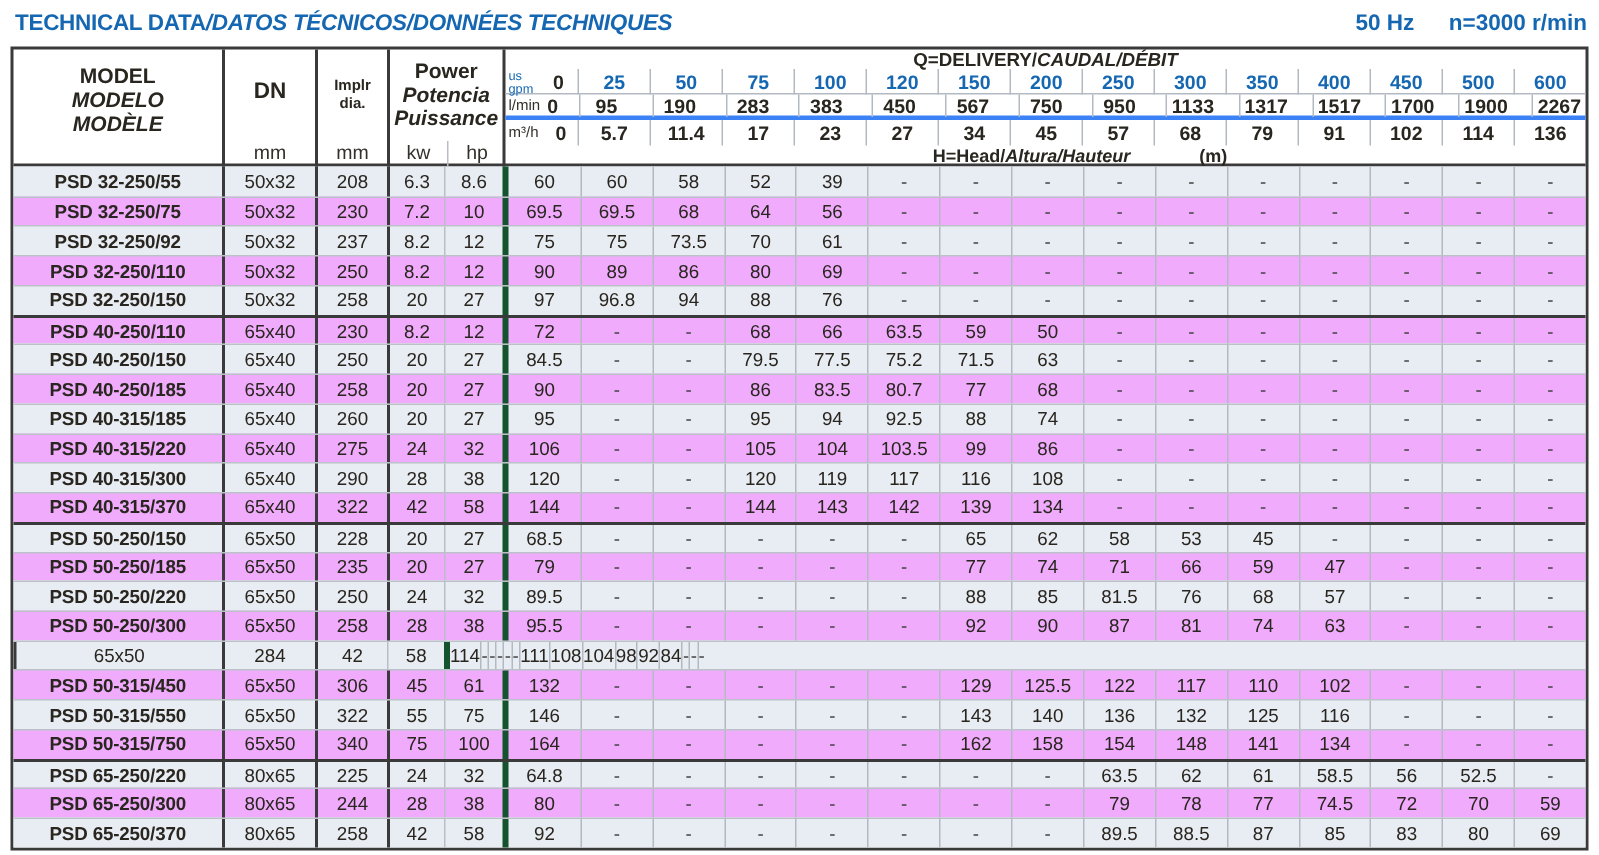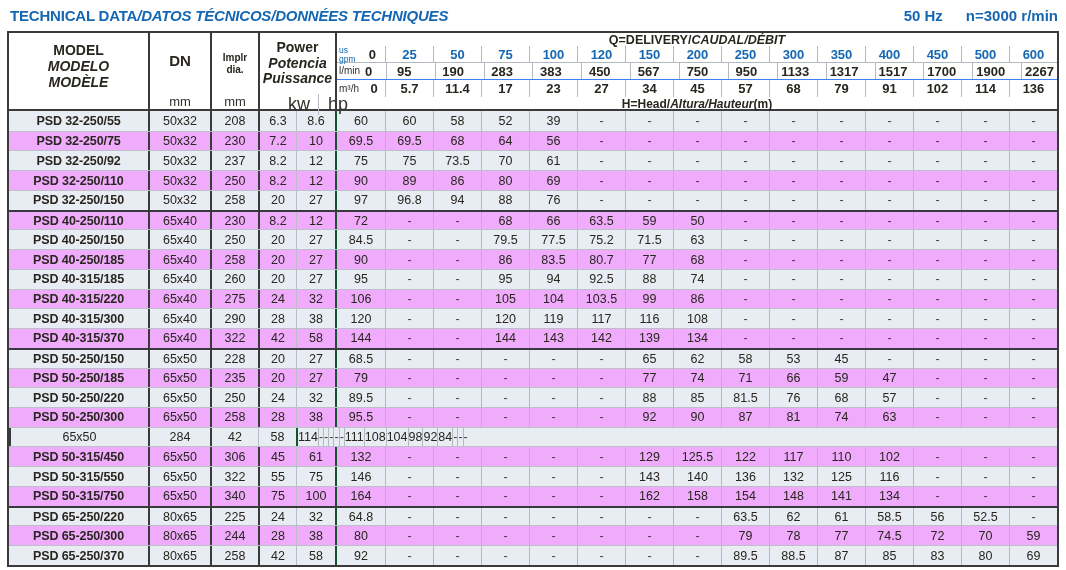--- a/index.html
+++ b/index.html
@@ -24,57 +24,57 @@
     height:78px; border-bottom:2px solid #3a3a3a; }
   .hc { display:flex; flex-direction:column; }
   .dn-h,.imp-h,.pow-h,.flow-h { border-left:2px solid #3a3a3a; }
   .hc-top { flex:1; display:flex; flex-direction:column; justify-content:center; align-items:center; line-height:1.12; }
   .hc-unit { height:17px; display:flex; justify-content:center; align-items:flex-start; font-size:13px; color:#33302a; }
   .model-h .hc-top { font-size:14px; font-weight:bold; padding-bottom:10px; }
   .model-h .it, .pow-h .it { font-style:italic; }
   .dn-h .hc-top { font-size:15px; font-weight:bold; padding-bottom:4px; }
   .imp-h .hc-top { font-size:10px; font-weight:bold; }
   .pow-h .hc-top { font-size:14px; font-weight:bold; }
-  .pow-units { height:17px; display:grid; grid-template-columns:38px 39px; font-size:18px; color:#33302a;margin-left:20px; }
+  .pow-units { height:17px; display:grid; grid-template-columns:38px 39px; font-size:13px; color:#33302a; }
   .pow-units span { display:flex; justify-content:center; align-items:flex-start; }
   .pow-units .hp-u { border-left:1px solid #b9bec6; }
 
   
   .flow-h { display:flex; flex-direction:column; }
   .q-label { height:13px; display:flex; justify-content:center; align-items:flex-end;
     font-size:12.5px; font-weight:bold; line-height:1; }
   .q-label .it, .h-label .it { font-style:italic; }
   .u-row { display:grid; grid-template-columns:repeat(15,1fr); }
   .u-row.gpm { height:17px; border-bottom:1px solid #b3b9c1; }
-  .u-row.lmin { height:17px; border-bottom:1px solid #3b82f6;gap:13px; }
+  .u-row.lmin { height:17px; border-bottom:3px solid #3b82f6;gap:13px; }
   .u-row.m3h { height:17px; }
   .u-cell { display:flex; justify-content:center; align-items:center;
     font-size:13px; font-weight:bold; }
   .u-cell + .u-cell { border-left:1px solid #b3b9c1; }
   .u-row.gpm .u-cell { color:#1567b2; }
   .u-cell.unit0 { color:#29261f; justify-content:flex-start; padding-left:2px; gap:4px; }
   .u-cell.unit0 .zero { flex:1; text-align:center; color:#29261f; }
   .ulabel { font-size:10px; font-weight:normal; color:#33302a; line-height:1; }
   .ulabel.gpm-stack { display:flex; flex-direction:column; align-items:flex-start;
     font-size:8.5px; color:#1567b2; line-height:1.0; }
   .h-label { height:14px; display:flex; justify-content:center; align-items:center;
     font-size:12px; font-weight:bold; line-height:1; }
-  .h-label .rm { font-weight:bold; }
+  .h-label .rm { font-weight:bold;margin-left:46px; }
 
   
   .trow { display:grid; grid-template-columns:139px 62px 48px 38px 39px 1fr;
     height:19.74px; border-top:1px solid #bcc1c9; background:#f0abfc; }
   .trow.stripe { background:#e8ecf3; }
   .trow.group { border-top:2px solid #3a3a3a; }
   .trow:first-child { border-top:none; }
   .tc { display:flex; justify-content:center; align-items:center; font-size:12.5px; }
   .c-model { font-weight:bold; font-size:12.5px; letter-spacing:-0.1px; }
   .c-dn, .c-imp, .c-kw { border-left:2px solid #3a3a3a; }
   .c-hp { border-left:1px solid #b9bec6; }
-  .c-flow { border-left:2px solid #14532d; display:grid; grid-template-columns:repeat(15,1fr); }
+  .c-flow { border-left:4px solid #14532d; display:grid; grid-template-columns:repeat(15,1fr); }
   .fcell { display:flex; justify-content:center; align-items:center; font-size:12.5px; }
   .fcell + .fcell { border-left:1px solid #b3b9c1; }
   .fcell.dash { color:#3f3f3f; }
 </style>
 </head>
 <body>
 
 <div class="page">
 
   <div class="titlebar">

